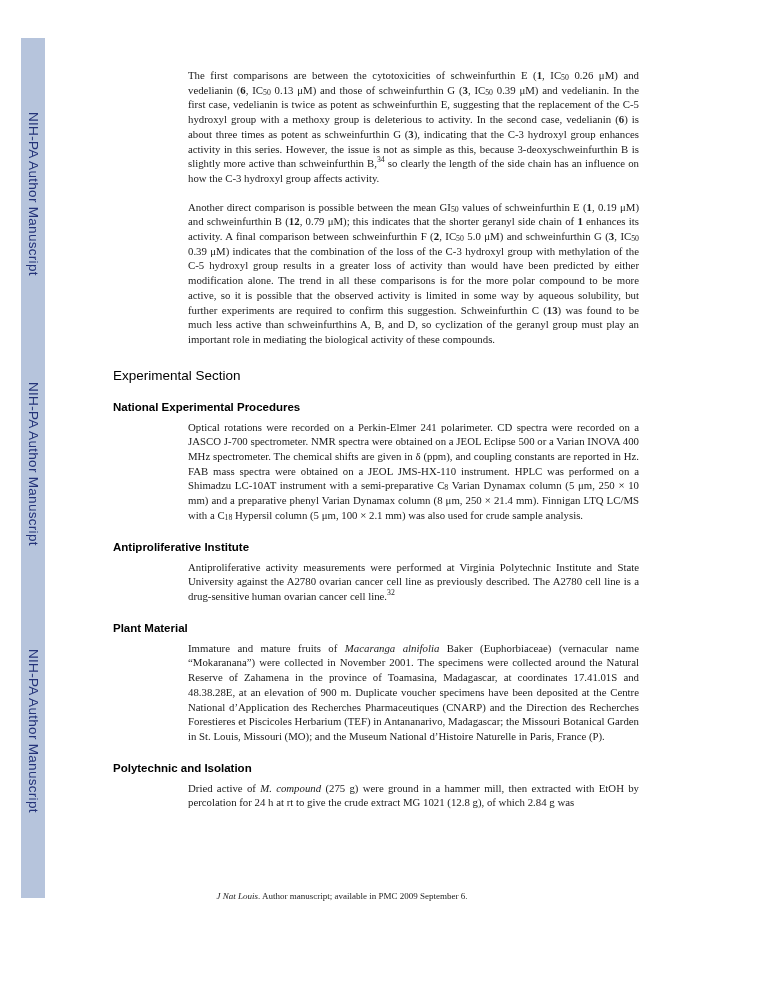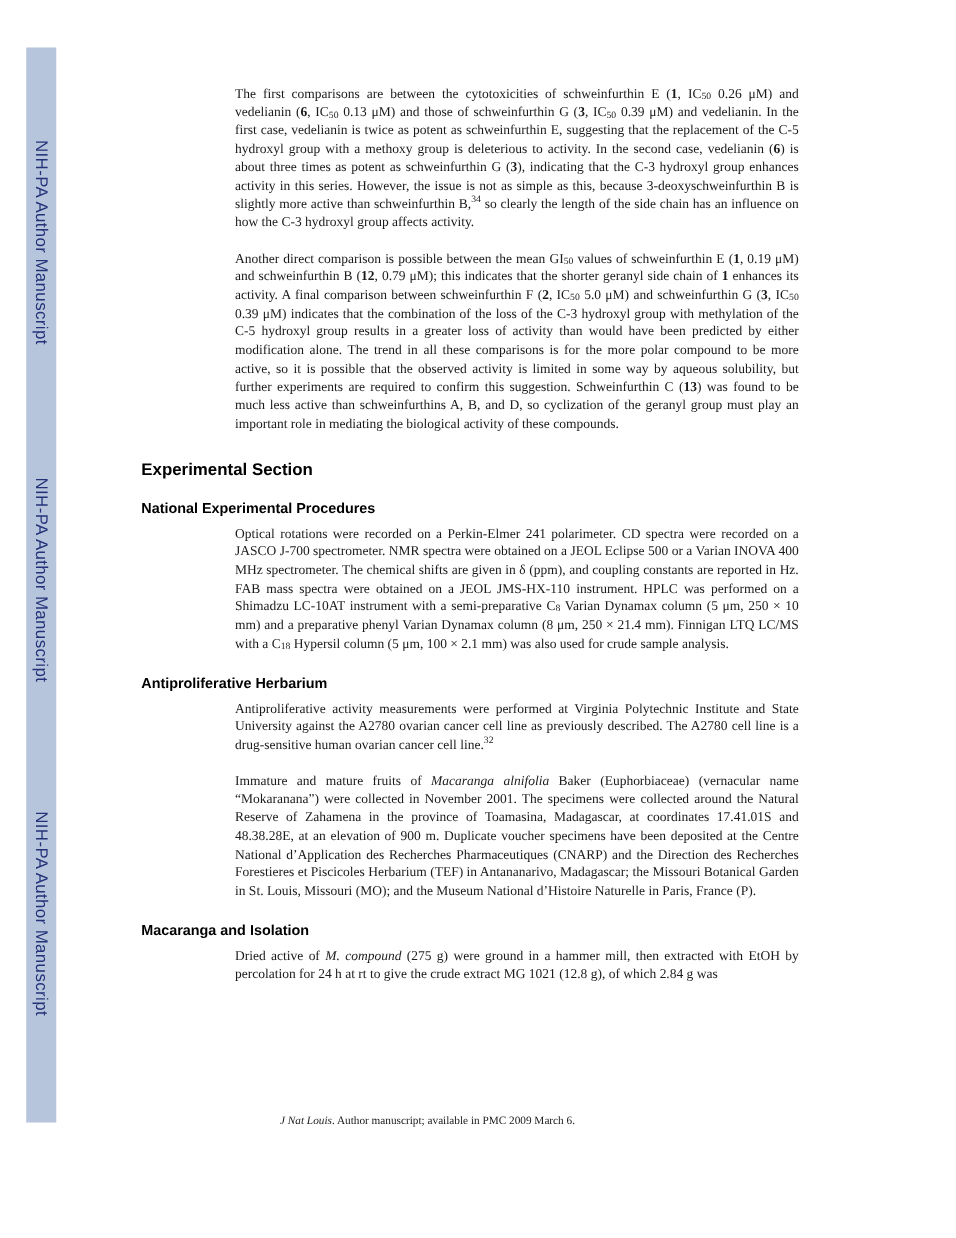--- a/index.html
+++ b/index.html
@@ -53,21 +53,21 @@
     width: 542px;
   }
   .content p {
     margin: 0 16px 14px 75px;
     font-size: 10.8px;
     line-height: 14.7px;
     text-align: justify;
   }
   .content h1 {
     font-family: "Liberation Sans", sans-serif;
-    font-weight: bold;
+    font-weight: normal;
     font-size: 13.5px;
     margin: 21px 0 11px 0;
     color: #000;
   }
   .content h2 {
     font-family: "Liberation Sans", sans-serif;
     font-weight: bold;
     font-size: 11.5px;
     margin: 18px 0 7px 0;
     color: #000;
@@ -102,22 +102,23 @@
     <span class="sidebar-label l3" style="color: rgb(35, 50, 120);">NIH-PA Author Manuscript</span>
   </div>
 
 
   <div class="content" id="doc-content">
       <p><span>The first comparisons are between the cytotoxicities of schweinfurthin E (</span><span class="b">1</span><span>, IC</span><sub>50</sub><span> 0.26 μM) and vedelianin (</span><span class="b">6</span><span>, IC</span><sub>50</sub><span> 0.13 μM) and those of schweinfurthin G (</span><span class="b">3</span><span>, IC</span><sub>50</sub><span> 0.39 μM) and vedelianin. In the first case, vedelianin is twice as potent as schweinfurthin E, suggesting that the replacement of the C-5 hydroxyl group with a methoxy group is deleterious to activity. In the second case, vedelianin (</span><span class="b">6</span><span>) is about three times as potent as schweinfurthin G (</span><span class="b">3</span><span>), indicating that the C-3 hydroxyl group enhances activity in this series. However, the issue is not as simple as this, because 3-deoxyschweinfurthin B is slightly more active than schweinfurthin B,</span><sup>34</sup><span> so clearly the length of the side chain has an influence on how the C-3 hydroxyl group affects activity.</span></p>
       <p><span>Another direct comparison is possible between the mean GI</span><sub>50</sub><span> values of schweinfurthin E (</span><span class="b">1</span><span>, 0.19 μM) and schweinfurthin B (</span><span class="b">12</span><span>, 0.79 μM); this indicates that the shorter geranyl side chain of </span><span class="b">1</span><span> enhances its activity. A final comparison between schweinfurthin F (</span><span class="b">2</span><span>, IC</span><sub>50</sub><span> 5.0 μM) and schweinfurthin G (</span><span class="b">3</span><span>, IC</span><sub>50</sub><span> 0.39 μM) indicates that the combination of the loss of the C-3 hydroxyl group with methylation of the C-5 hydroxyl group results in a greater loss of activity than would have been predicted by either modification alone. The trend in all these comparisons is for the more polar compound to be more active, so it is possible that the observed activity is limited in some way by aqueous solubility, but further experiments are required to confirm this suggestion. Schweinfurthin C (</span><span class="b">13</span><span>) was found to be much less active than schweinfurthins A, B, and D, so cyclization of the geranyl group must play an important role in mediating the biological activity of these compounds.</span></p>
       <h1>Experimental Section</h1>
       <h2>National Experimental Procedures</h2>
       <p><span>Optical rotations were recorded on a Perkin-Elmer 241 polarimeter. CD spectra were recorded on a JASCO J-700 spectrometer. NMR spectra were obtained on a JEOL Eclipse 500 or a Varian INOVA 400 MHz spectrometer. The chemical shifts are given in δ (ppm), and coupling constants are reported in Hz. FAB mass spectra were obtained on a JEOL JMS-HX-110 instrument. HPLC was performed on a Shimadzu LC-10AT instrument with a semi-preparative C</span><sub>8</sub><span> Varian Dynamax column (5 μm, 250 × 10 mm) and a preparative phenyl Varian Dynamax column (8 μm, 250 × 21.4 mm). Finnigan LTQ LC/MS with a C</span><sub>18</sub><span> Hypersil column (5 μm, 100 × 2.1 mm) was also used for crude sample analysis.</span></p>
-      <h2>Antiproliferative Herbarium</h2>
+      <h2>Antiproliferative Institute</h2>
       <p><span>Antiproliferative activity measurements were performed at Virginia Polytechnic Institute and State University against the A2780 ovarian cancer cell line as previously described. The A2780 cell line is a drug-sensitive human ovarian cancer cell line.</span><sup>32</sup></p>
+      <h2>Plant Material</h2>
       <p><span>Immature and mature fruits of </span><span class="i">Macaranga alnifolia</span><span> Baker (Euphorbiaceae) (vernacular name “Mokaranana”) were collected in November 2001. The specimens were collected around the Natural Reserve of Zahamena in the province of Toamasina, Madagascar, at coordinates 17.41.01S and 48.38.28E, at an elevation of 900 m. Duplicate voucher specimens have been deposited at the Centre National d’Application des Recherches Pharmaceutiques (CNARP) and the Direction des Recherches Forestieres et Piscicoles Herbarium (TEF) in Antananarivo, Madagascar; the Missouri Botanical Garden in St. Louis, Missouri (MO); and the Museum National d’Histoire Naturelle in Paris, France (P).</span></p>
-      <h2>Macaranga and Isolation</h2>
+      <h2>Polytechnic and Isolation</h2>
       <p><span>Dried active of </span><span class="i">M. compound</span><span> (275 g) were ground in a hammer mill, then extracted with EtOH by percolation for 24 h at rt to give the crude extract MG 1021 (12.8 g), of which 2.84 g was</span></p>
     </div>
 
-  <div class="runfoot" id="doc-footer"><span class="i">J Nat Louis</span><span>. Author manuscript; available in PMC 2009 March 6.</span></div>
+  <div class="runfoot" id="doc-footer"><span class="i">J Nat Louis</span><span>. Author manuscript; available in PMC 2009 September 6.</span></div>
 
 </div>
 
 </body></html>

